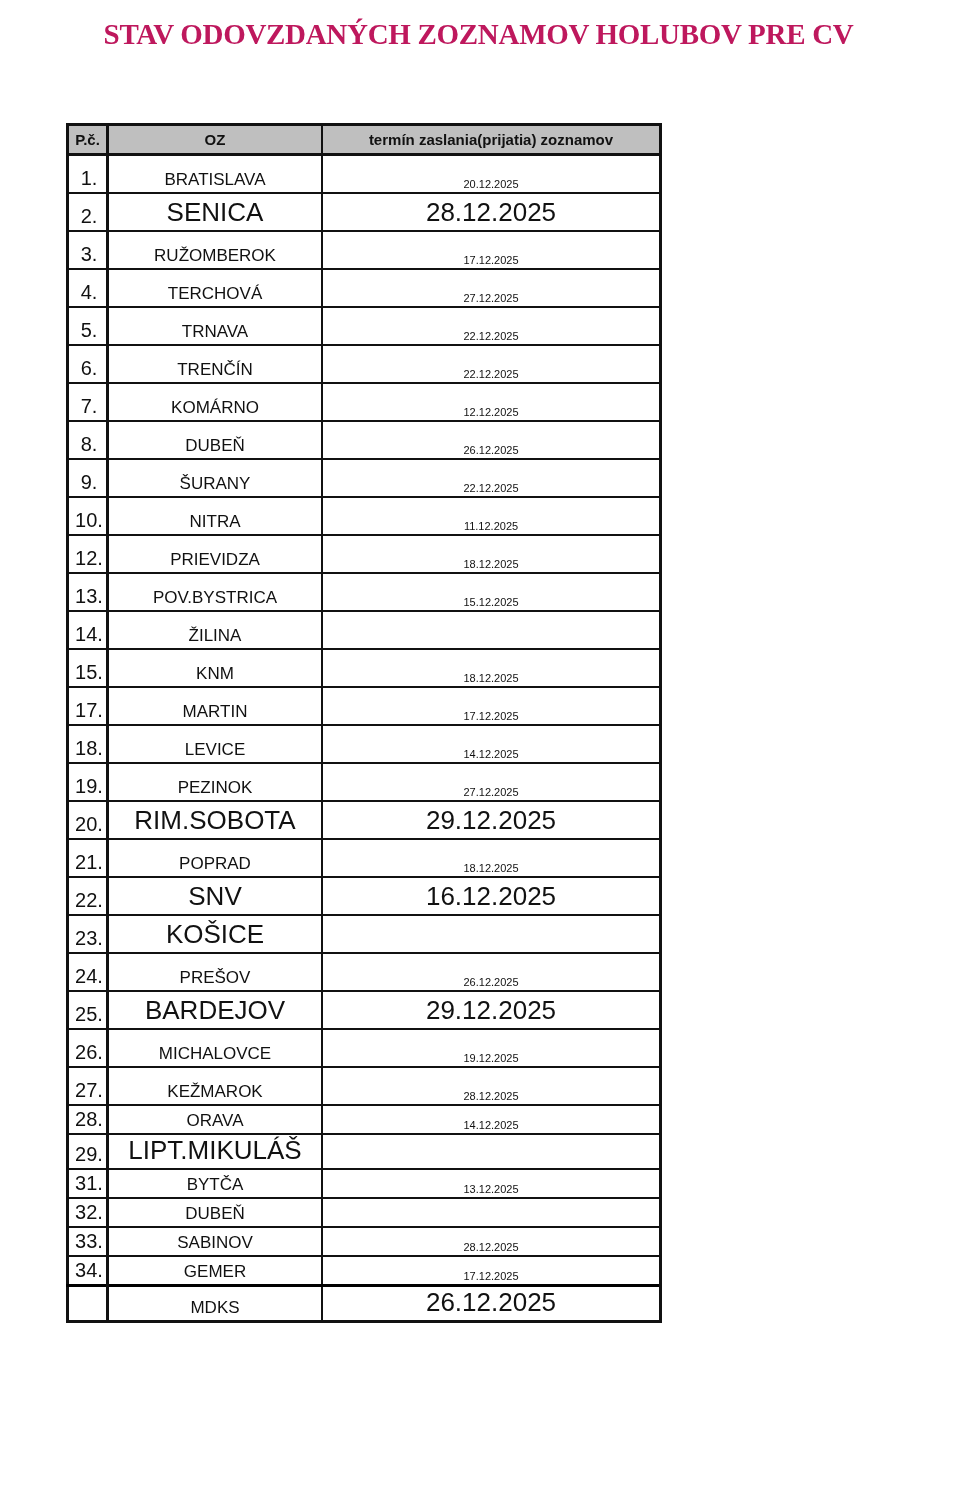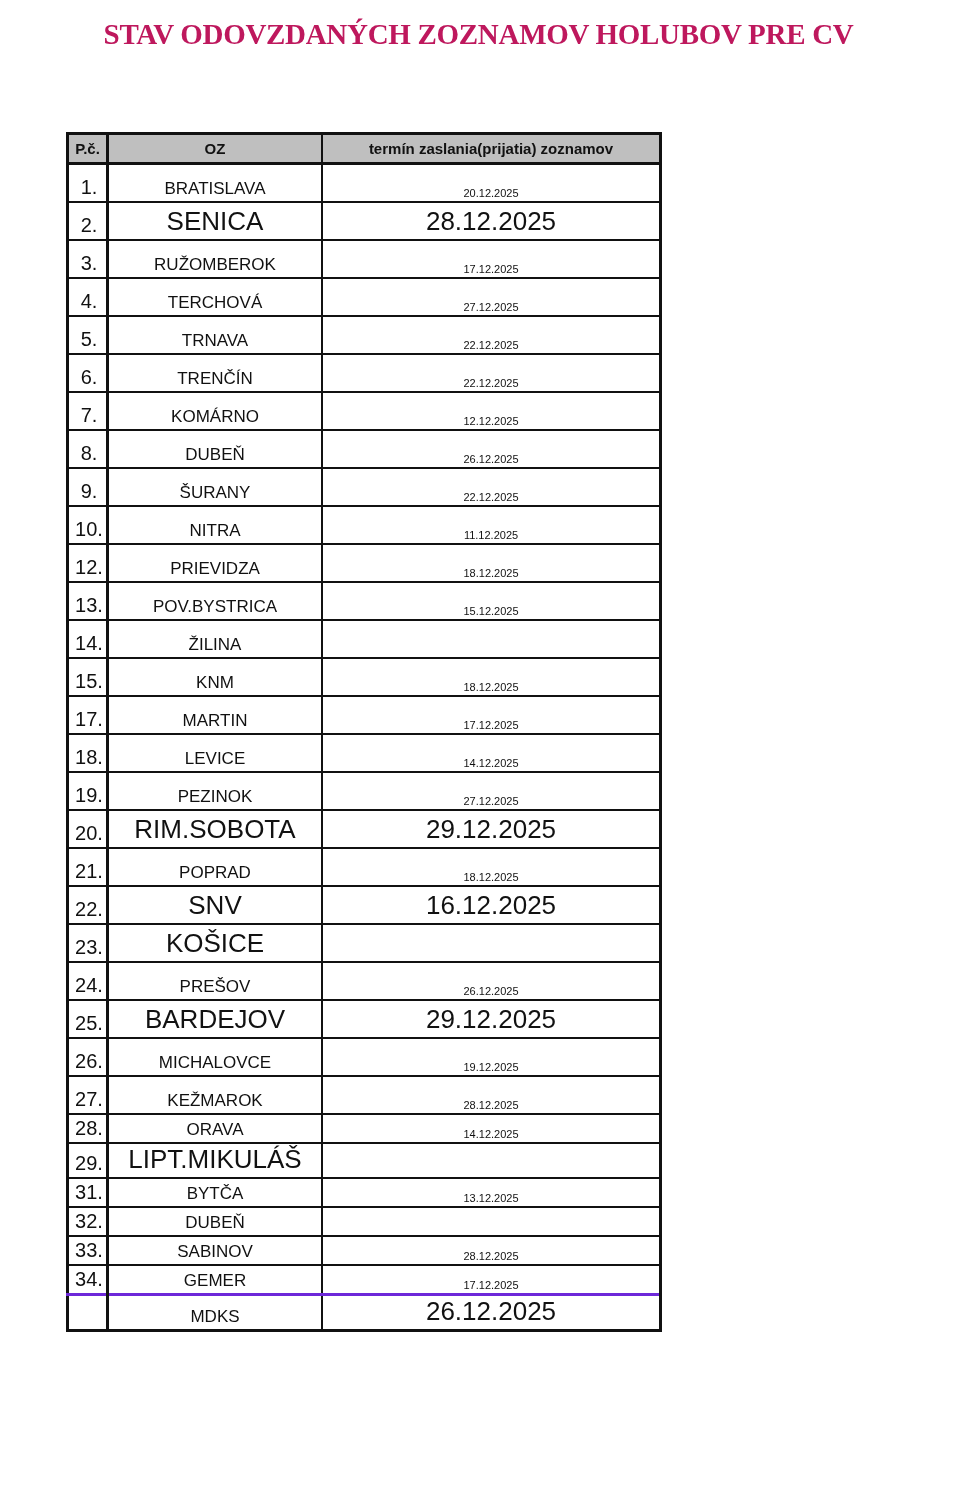--- a/index.html
+++ b/index.html
@@ -5,21 +5,21 @@
   html, body { margin: 0; padding: 0; background: #ffffff; }
   body { width: 957px; height: 1492px; position: relative; overflow: hidden; }
   .title {
     position: absolute; left: 0; top: 18px; width: 957px;
     text-align: center;
     font-family: "Liberation Serif", "DejaVu Serif", serif;
     font-weight: bold; font-size: 29px; letter-spacing: -0.3px;
     color: #be185d;
   }
   table.list {
-    position: absolute; left: 66px; top: 132px;
+    position: absolute; left: 66px; top: 123px;
     border-collapse: collapse;
     border: 3px solid #111;
     font-family: "Liberation Sans", "DejaVu Sans", sans-serif;
     color: #111;
   }
   table.list td, table.list th {
     border: 2px solid #111;
     text-align: center; vertical-align: bottom;
     padding: 0 0 2px 0;
   }
@@ -28,21 +28,21 @@
     height: 27px; vertical-align: middle; padding: 0;
     border-bottom: 3px solid #111;
   }
   .c-num { width: 34px; font-size: 20px; text-align: left; padding-left: 3px !important; }
   th.c-num { text-align: center; padding-left: 0 !important; }
   .c-oz { width: 212px; font-size: 17px; border-left: 3px solid #111 !important; }
   .c-date { width: 336px; font-size: 11px; border-right: 3px solid #111 !important; }
   tr.tall td { height: 34px; }
   tr.short td { height: 25px; }
   td.big { font-size: 26px; }
-  tr.total td { height: 25px; border-top: 3px solid #6d28d9; }
+  tr.total td { height: 25px; border-top: 3px solid #000000; }
 </style>
 </head>
 <body>
 
 <div class="title">STAV  ODOVZDANÝCH ZOZNAMOV  HOLUBOV PRE CV</div>
 
 <table class="list">
   <thead>
     <tr>
       <th class="c-num">P.č.</th>

